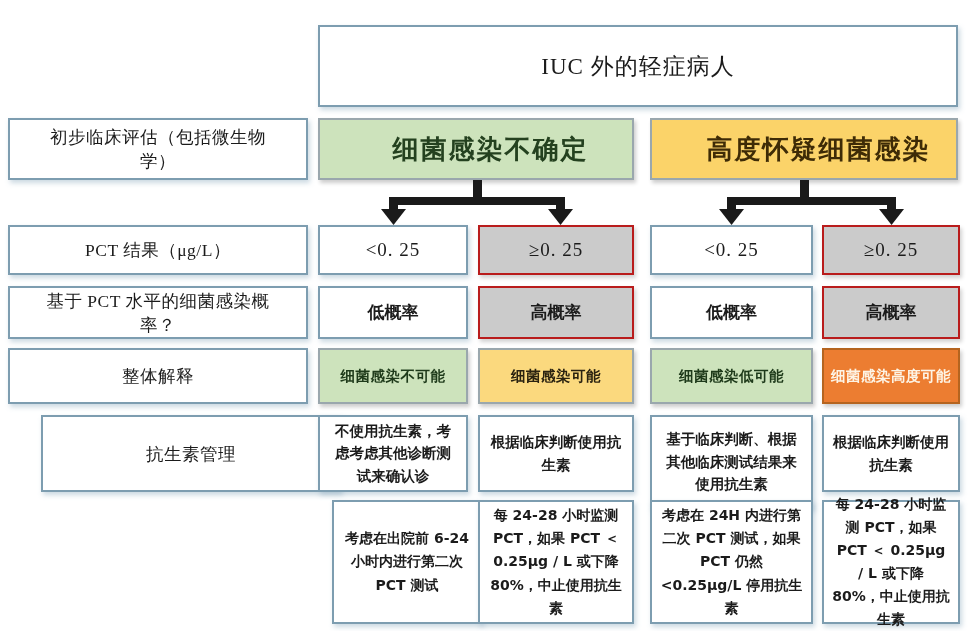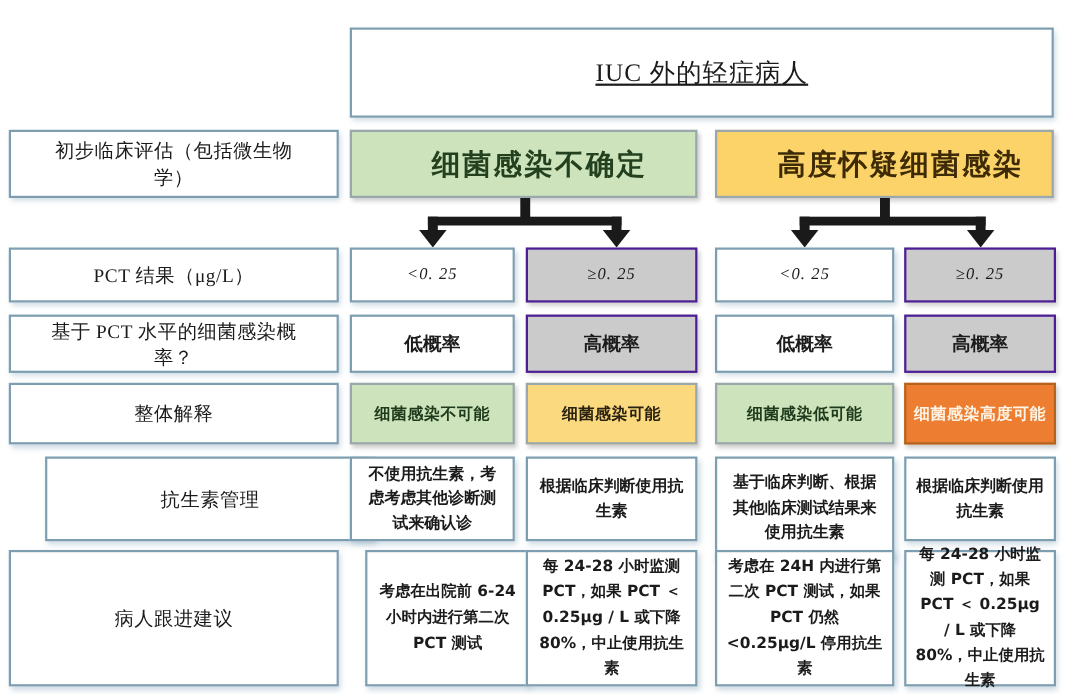--- a/index.html
+++ b/index.html
@@ -9,32 +9,32 @@
   }
   .box{
     position:absolute;box-sizing:border-box;display:flex;align-items:center;justify-content:center;
     text-align:center;
   }
   .steel{
     background:#ffffff;border:2px solid #7d9db0;
     box-shadow:2px 3px 5px rgba(140,170,190,.45);
   }
   .grayc{
-    border:2px solid #4c1d95;
+    border:2px solid #b91c1c;
     box-shadow:2px 3px 4px rgba(0,0,0,.18);
   }
   .colorc{
     border:2px solid #9aa7ad;
     box-shadow:2px 3px 4px rgba(0,0,0,.2);
   }
   .sans-bold{font-family:"DejaVu Sans","Liberation Sans",sans-serif;font-weight:bold;}
-  .title-box{font-size:23px;letter-spacing:1px;text-decoration:underline;}
+  .title-box{font-size:23px;letter-spacing:1px;}
   .row-label{font-size:17.5px;letter-spacing:.5px;padding:2px 24px;}
   .branch-header{font-size:26px;font-weight:bold;letter-spacing:2px;padding-left:29px;}
-  .pct-cell{font-size:15px;letter-spacing:1px;font-style:italic;}
+  .pct-cell{font-size:19px;letter-spacing:1px;}
   .prob-cell{font-size:17px;}
   .interp-cell{font-size:14.5px;letter-spacing:.5px;padding:2px 4px;}
   .para-cell{font-size:14.5px;line-height:1.55;padding:4px 9px;}
   .follow-cell{font-size:14px;line-height:1.65;padding:4px 8px;}
   .arrow-svg{position:absolute;display:block;}
 </style>
 </head>
 <body>
 
 <div id="canvas">
@@ -50,23 +50,20 @@
     <span>基于 PCT 水平的细菌感染概率？</span>
   </div>
   <div class="box steel row-label" style="left:8px;top:225px;width:300px;height:50px;">
     <span>PCT 结果（μg/L）</span>
   </div>
   <div class="box steel row-label" style="left:8px;top:348px;width:300px;height:56px;">
     <span>整体解释</span>
   </div>
   <div class="box steel row-label" style="left:8px;top:415px;width:300px;height:77px;margin-left:33px;">
     <span>抗生素管理</span>
-  </div>
-  <div class="box steel row-label" style="left:8px;top:500px;width:300px;height:124px;">
-    <span>病人跟进建议</span>
   </div>
 
   <div class="box colorc branch-header" style="left: 318px; top: 118px; width: 316px; height: 62px; background: rgb(205, 227, 188); color: rgb(36, 65, 31);">
     <span>细菌感染不确定</span>
   </div>
   <div class="box colorc branch-header" style="left: 650px; top: 118px; width: 308px; height: 62px; background: rgb(251, 211, 105); color: rgb(62, 43, 6);">
     <span>高度怀疑细菌感染</span>
   </div>
 
   <svg class="arrow-svg" style="left:318px;top:180px;" width="317" height="45" viewBox="0 0 317 45">

